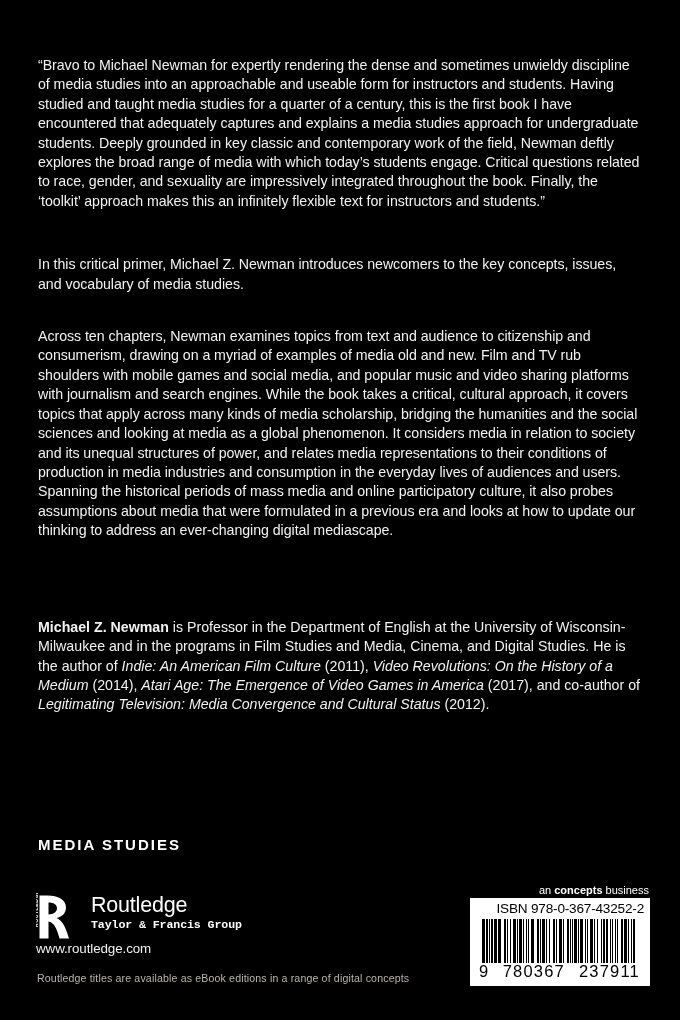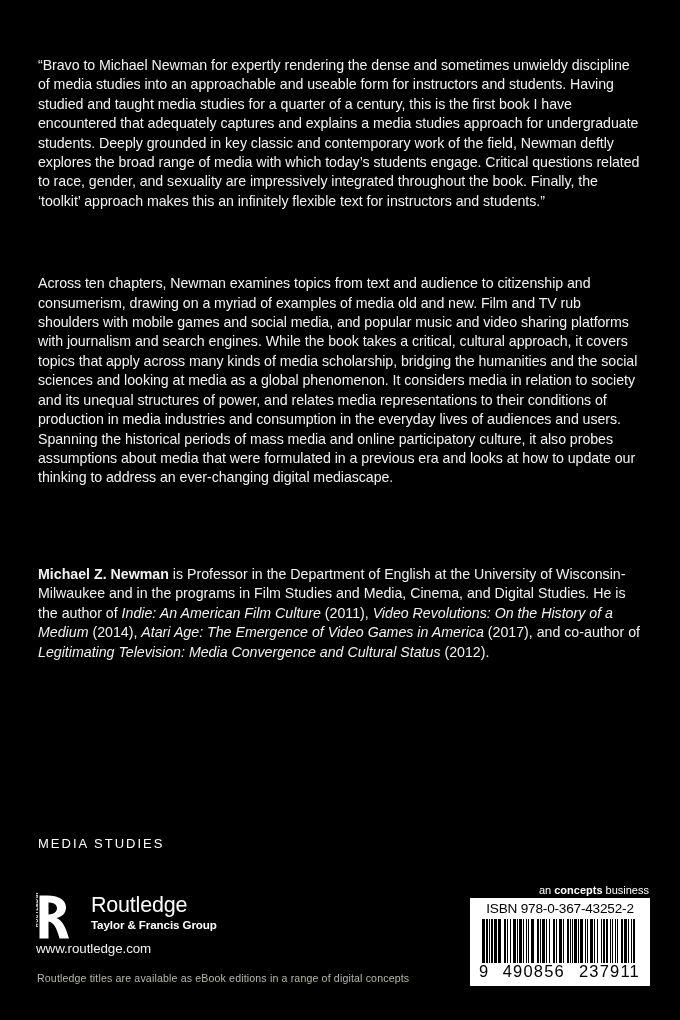--- a/index.html
+++ b/index.html
@@ -60,22 +60,22 @@
   .bio .author {
     font-weight: bold;
   }
   .bio i {
     font-style: italic;
   }
   .series-label {
     position: absolute;
     left: 38px;
     top: 836px;
-    font-size: 13px;
-    font-weight: normal;
+    font-size: 15px;
+    font-weight: bold;
     letter-spacing: 2.0px;
     color: #ffffff;
   }
   
   .logo-block {
     position: absolute;
     left: 36px;
     top: 893px;
     display: flex;
     align-items: flex-start;
@@ -97,20 +97,21 @@
     letter-spacing: -0.2px;
     color: #ffffff;
   }
   .logo-sub {
     font-size: 11.6px;
     line-height: 14px;
     font-weight: bold;
     letter-spacing: -0.1px;
     color: #ffffff;
     margin-top: 1px;
+    font-family: Liberation Mono, monospace;
   }
   .logo-url {
     position: absolute;
     left: 36px;
     top: 941px;
     font-size: 13.4px;
     color: #f0f0f0;
     letter-spacing: -0.1px;
   }
   .footer-note {
@@ -140,21 +141,21 @@
     background: #ffffff;
     color: #000000;
     box-sizing: border-box;
     padding: 3px 6px 2px 6px;
     display: flex;
     flex-direction: column;
   }
   .isbn-text {
     font-size: 13.6px;
     line-height: 16px;
-    text-align: center;
+    text-align: right;
     color: #000;
     letter-spacing: -0.2px;
     white-space: nowrap;
   }
   .bars {
     flex: 0 0 auto;
     height: 44px;
     margin: 2px 6px 0 6px;
     display: flex;
     align-items: stretch;
@@ -181,20 +182,21 @@
 
 <div class="cover">
 
   <div class="content">
 
     <p class="body-text blurb">“Bravo to Michael Newman for expertly rendering the dense and sometimes unwieldy discipline of media studies into an approachable and useable form for instructors and students. Having studied and taught media studies for a quarter of a century, this is the first book I have encountered that adequately captures and explains a media studies approach for undergraduate students. Deeply grounded in key classic and contemporary work of the field, Newman deftly explores the broad range of media with which today’s students engage. Critical questions related to race, gender, and sexuality are impressively integrated throughout the book. Finally, the ‘toolkit’ approach makes this an infinitely flexible text for instructors and students.”</p>
 
 
     <div class="gap-lg"></div>
 
+    <p class="body-text">In this critical primer, Michael Z. Newman introduces newcomers to the key concepts, issues, and vocabulary of media studies.</p>
 
     <div class="gap-md"></div>
 
     <p class="body-text">Across ten chapters, Newman examines topics from text and audience to citizenship and consumerism, drawing on a myriad of examples of media old and new. Film and TV rub shoulders with mobile games and social media, and popular music and video sharing platforms with journalism and search engines. While the book takes a critical, cultural approach, it covers topics that apply across many kinds of media scholarship, bridging the humanities and the social sciences and looking at media as a global phenomenon. It considers media in relation to society and its unequal structures of power, and relates media representations to their conditions of production in media industries and consumption in the everyday lives of audiences and users. Spanning the historical periods of mass media and online participatory culture, it also probes assumptions about media that were formulated in a previous era and looks at how to update our thinking to address an ever-changing digital mediascape.</p>
 
     <div class="gap-md"></div>
 
 
     <div class="gap-lg"></div>
 
@@ -322,18 +324,18 @@
         <span style="width:1px;background:#fff"></span>
         <span style="width:1px;background:#000"></span>
         <span style="width:2px;background:#fff"></span>
         <span style="width:1px;background:#000"></span>
         <span style="width:1px;background:#fff"></span>
         <span style="width:2px;background:#000"></span>
         <span style="width:3px;background:#fff"></span>
       </div>
     <div class="barcode-digits">
       <span class="bd-lead">9</span>
-      <span class="bd-mid">490856</span>
+      <span class="bd-mid">780367</span>
       <span class="bd-right">237911</span>
     </div>
   </div>
 
 </div>
 
 </body></html>

